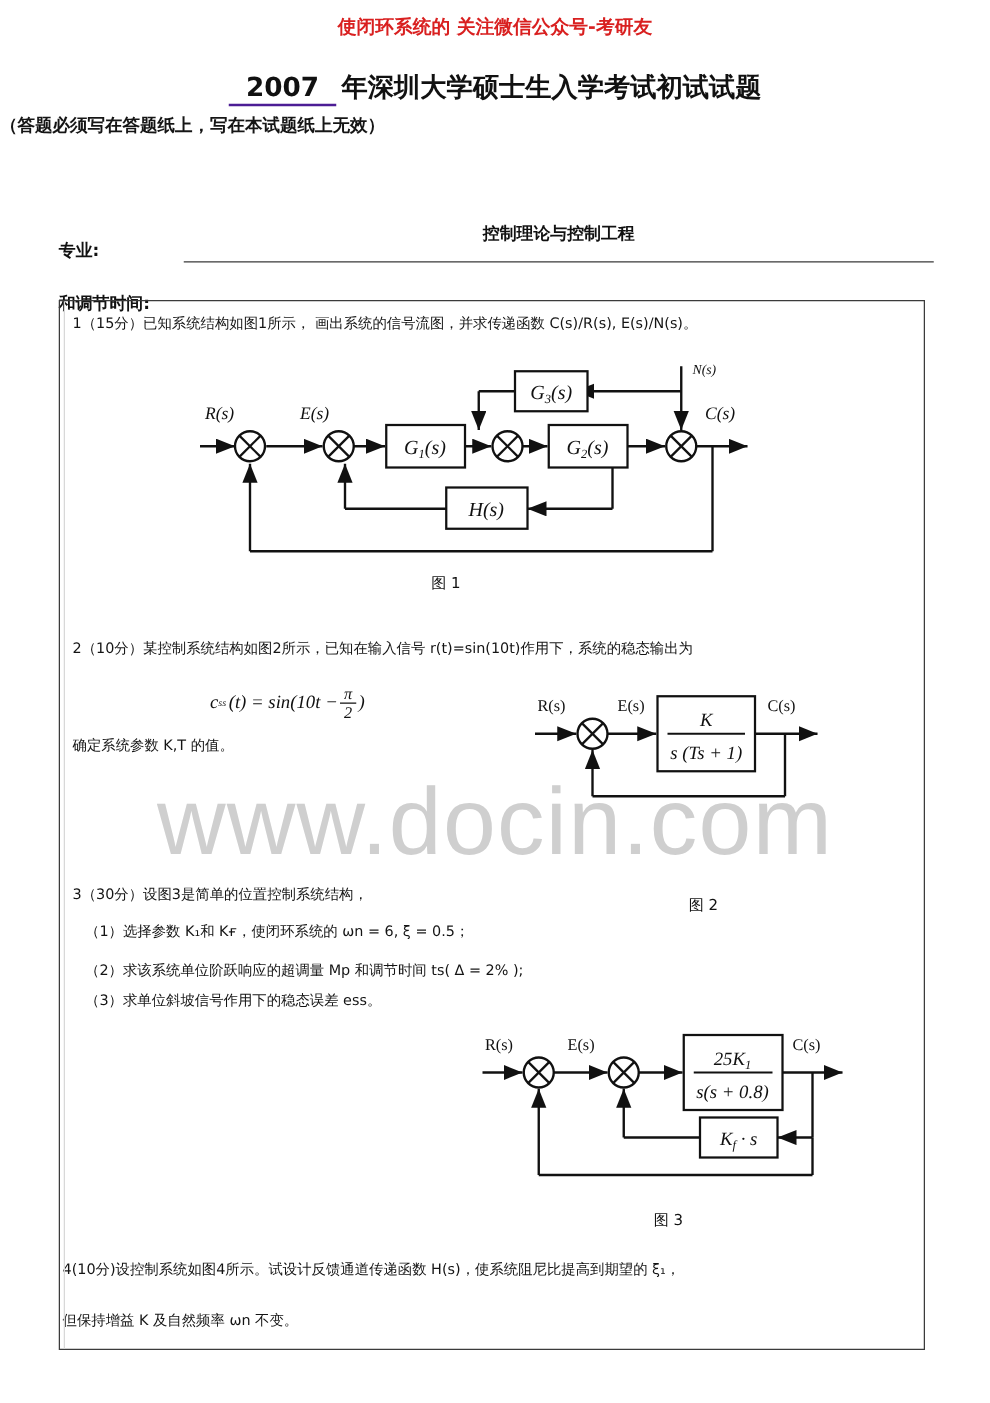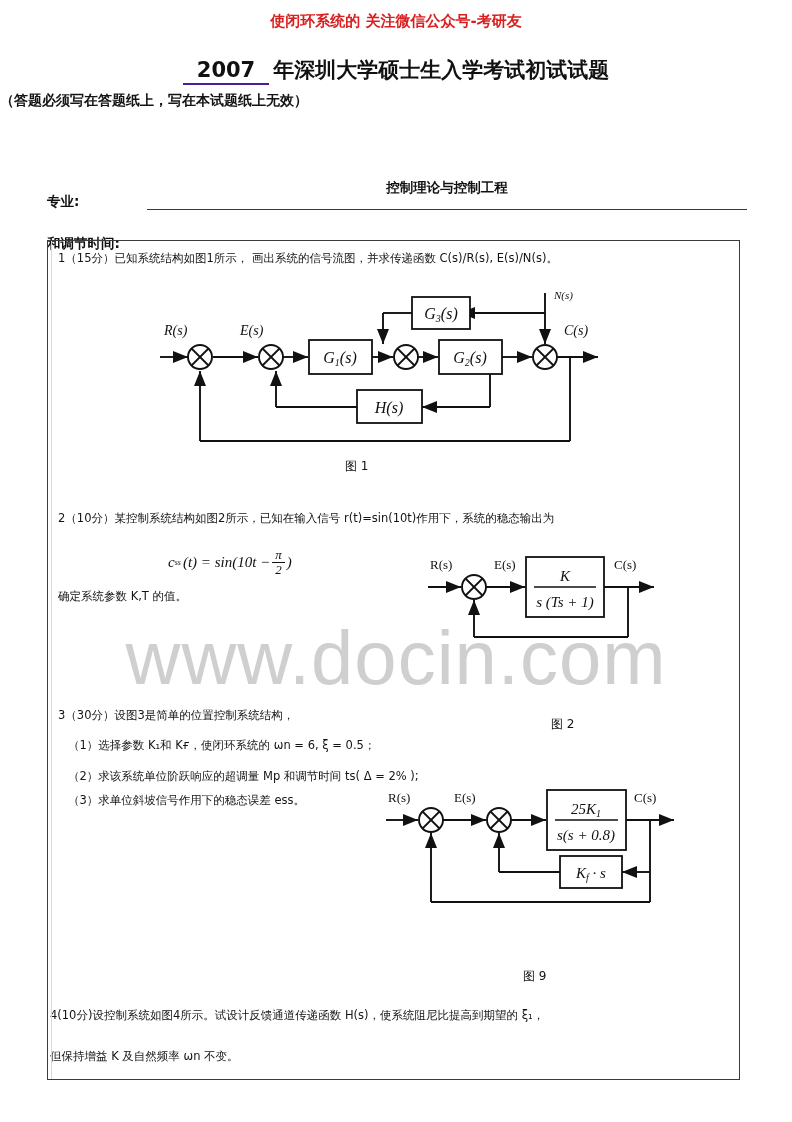--- a/index.html
+++ b/index.html
@@ -301,21 +301,21 @@
       </g>
     </svg>
   </div>
   <div class="figcap" style="left:551px;top:688px;margin-top:28px;">图 2</div>
 
   <div class="q" style="left:58px;top:705px;">3（30分）设图3是简单的位置控制系统结构，</div>
   <div class="q" style="left:68px;top:735px;">（1）选择参数 K₁和 Kғ，使闭环系统的 ωn = 6, ξ = 0.5；</div>
   <div class="q" style="left:68px;top:766px;">（2）求该系统单位阶跃响应的超调量 Mp 和调节时间 ts( Δ = 2% );</div>
   <div class="q" style="left:68px;top:790px;">（3）求单位斜坡信号作用下的稳态误差 ess。</div>
 
-  <div class="diagram" style="left:378px;top:776px;">
+  <div class="diagram" style="left:378px;top:814px;">
     <svg width="320" height="150" viewBox="0 0 320 150">
       <defs>
         <marker id="ah3" markerWidth="9" markerHeight="9" refX="8" refY="3.2" orient="auto">
           <path d="M0,0 L8,3.2 L0,6.4 z" fill="#111"></path>
         </marker>
       </defs>
       <g stroke="#111" stroke-width="1.9" fill="none">
         <line x1="8" y1="44" x2="40" y2="44" marker-end="url(#ah3)"></line>
         <line x1="65" y1="44" x2="108" y2="44" marker-end="url(#ah3)"></line>
         <line x1="133" y1="44" x2="168" y2="44" marker-end="url(#ah3)"></line>
@@ -348,18 +348,18 @@
         <text x="208" y="64">s(s + 0.8)</text>
         <text x="213" y="102">K<tspan font-size="10" dy="3">f</tspan><tspan dy="-3"> · s</tspan></text>
       </g>
       <g font-size="13">
         <text x="10" y="26">R(s)</text>
         <text x="76" y="26">E(s)</text>
         <text x="256" y="26">C(s)</text>
       </g>
     </svg>
   </div>
-  <div class="figcap" style="left:523px;top:968px;">图 9</div>
+  <div class="figcap" style="left:523px;top:968px;">图 3</div>
 
   <div class="q" style="left:50px;top:1005px;">4(10分)设控制系统如图4所示。试设计反馈通道传递函数 H(s)，使系统阻尼比提高到期望的 ξ₁，</div>
   <div class="q" style="left:50px;top:1046px;">但保持增益 K 及自然频率 ωn 不变。</div>
 
 </div>
 
 </body></html>

